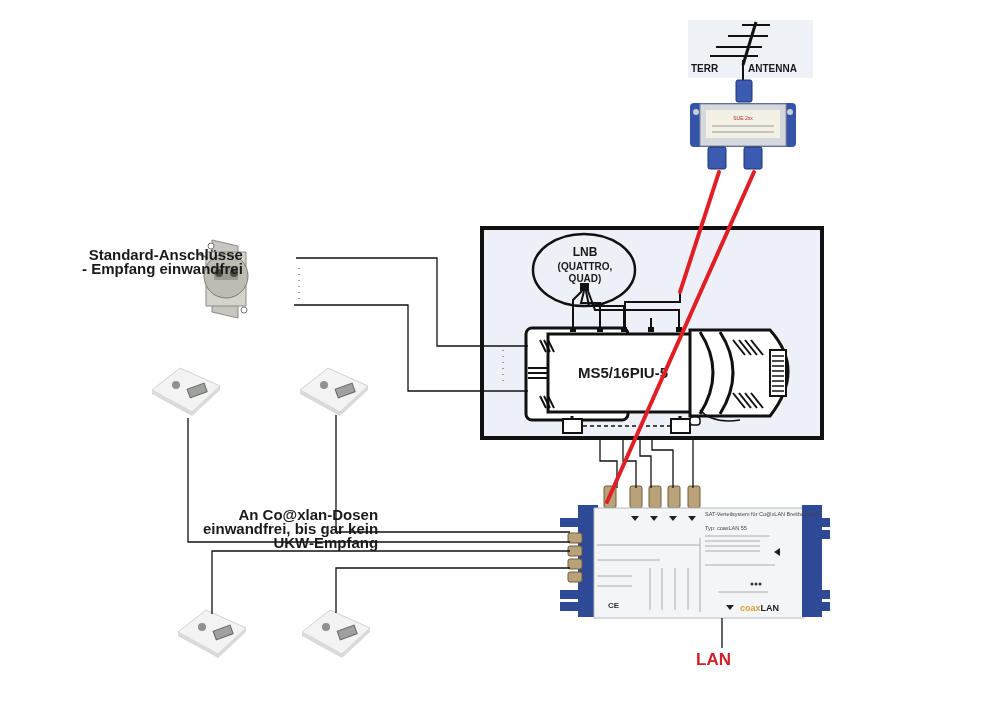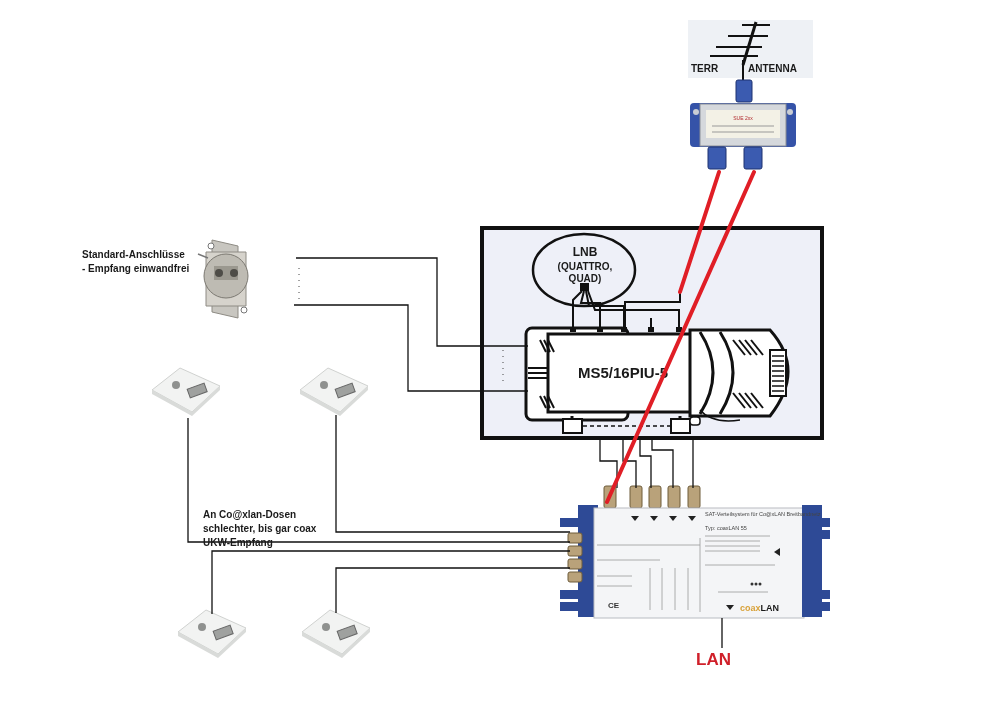--- a/index.html
+++ b/index.html
@@ -1,19 +1,19 @@
 <!DOCTYPE html>
 <html><head>
 <meta charset="utf-8">
 <style>
   html, body { margin:0; padding:0; background:#ffffff; }
   body { width:1000px; height:712px; position:relative; overflow:hidden; font-family:"Liberation Sans", sans-serif; }
   svg#diagram { position:absolute; left:0; top:0; }
   .lbl { font-family:"Liberation Sans", sans-serif; font-weight:bold; fill:#1a1a1a; }
-  .note { position:absolute; font-family:"Liberation Sans", sans-serif; font-weight:bold; font-size:10px; line-height:14px; color:#1a1a1a; }
+  .note { position:absolute; font-family:"Liberation Sans", sans-serif; font-weight:bold; font-size:15px; line-height:14px; color:#1a1a1a;text-align:right; }
   .lan-label { position:absolute; font-family:"Liberation Sans", sans-serif; font-weight:bold; font-size:17px; }
 </style>
 </head>
 <body>
 
 <svg id="diagram" width="1000" height="712" viewBox="0 0 1000 712" xmlns="http://www.w3.org/2000/svg">
 
   <g>
     <rect x="688" y="20" width="125" height="58" fill="#eef1f5"></rect>
     <line x1="743" y1="65" x2="756" y2="22" stroke="#111" stroke-width="3"></line>
@@ -247,17 +247,17 @@
   </g>
 </svg>
 
 <div class="note" style="left:82px; top:248px;">
   <div>Standard-Anschlüsse</div>
   <div>- Empfang einwandfrei</div>
 </div>
 
 <div class="note" style="left:203px; top:460px;margin-top:48px;">
   <div>An Co@xlan-Dosen</div>
-  <div>schlechter, bis gar coax</div>
+  <div>einwandfrei, bis gar kein</div>
   <div>UKW-Empfang</div>
 </div>
 
 <div class="lan-label" style="left:696px; top:650px; color:#d0202a;">LAN</div>
 
 </body></html>

